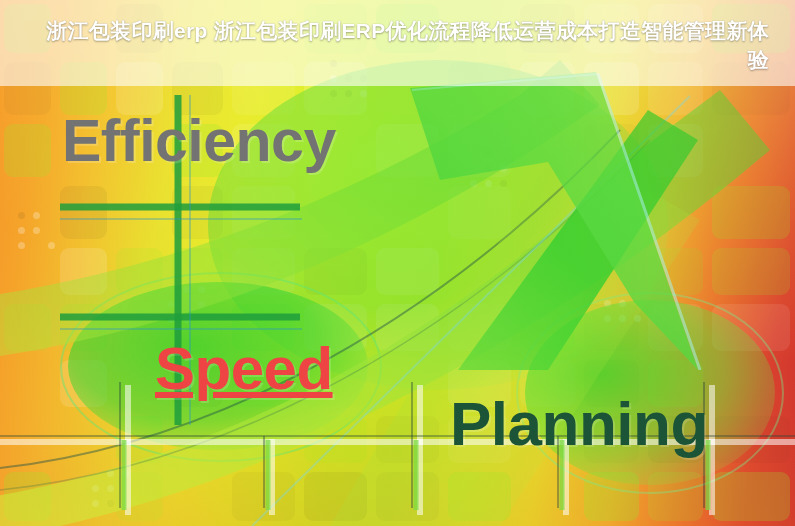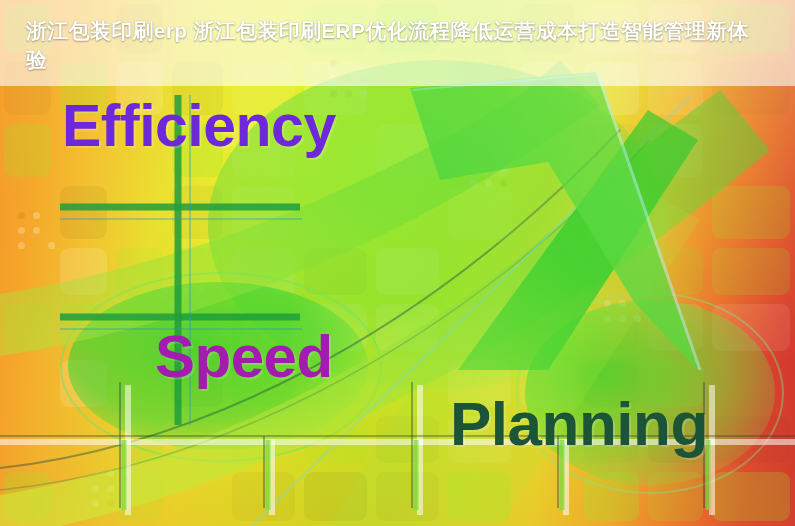--- a/index.html
+++ b/index.html
@@ -113,37 +113,38 @@
   
   .word {
     position:absolute;
     font-family:"Liberation Sans", sans-serif;
     font-weight:bold;
     white-space:nowrap;
     letter-spacing:-0.5px;
   }
 
   #w-efficiency {
-    left:62px; top:92px;
+    left:62px; top:107px;
     font-size:59px;
-    color:#6d28d9;
+    color:#737373;
     text-shadow:2px 2px 0 rgba(255,255,255,0.18);
   }
   #w-planning {
     left:246px; top:168px;
     font-size:106px;
     color:#0f3e46;
     letter-spacing:-2px;
     text-shadow:3px 3px 1px rgba(255,255,255,0.13);
   }
   #w-speed {
-    left:155px; top:322px;
+    left:155px; top:334px;
     font-size:60px;
-    color:#a21caf;
+    color:#ef4444;
     text-shadow:2px 2px 0 rgba(255,255,255,0.16);
+    text-decoration:underline;
   }
   #w-quality {
     left:450px; top:388px;
     font-size:62px;
     color:#1b5436;
     text-shadow:2px 2px 0 rgba(255,255,255,0.16);
   }
   #w-cost {
     left:588px; top:78px;
     font-size:58px;
@@ -157,21 +158,21 @@
     left:0; top:0; right:0; height:86px;
     background:rgba(255,255,255,0.60);
   }
   #title-text {
     position:absolute;
     left:0; top:0; right:0; height:86px;
     display:flex;
     align-items:center;
     justify-content:center;
     padding:6px 26px 0 26px;
-    text-align:left;
+    text-align:right;
     font-size:21px;
     font-weight:bold;
     line-height:1.38;
     color:#ffffff;
     text-shadow:
        0 1px 2px rgba(0,0,0,0.30),
        0 0 1px rgba(0,0,0,0.25);
     letter-spacing:0.3px;
   }
 </style>

